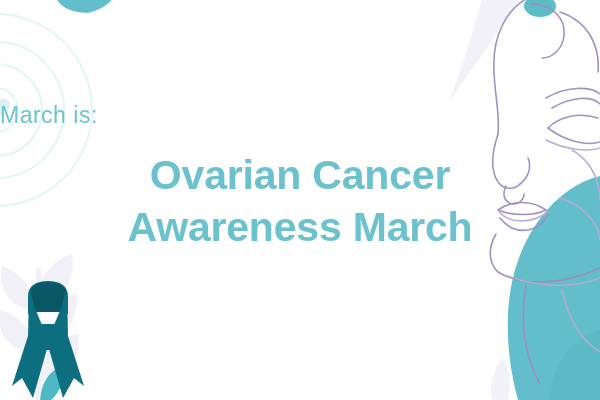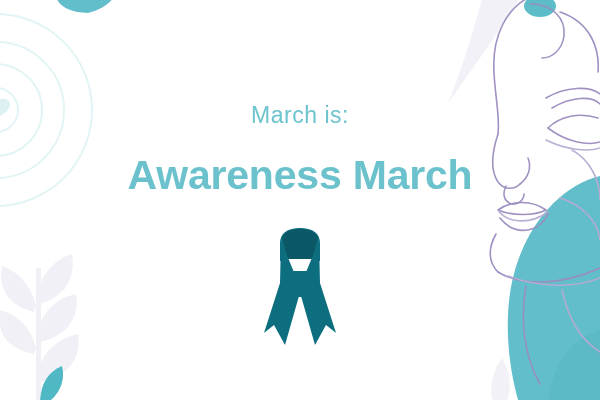--- a/index.html
+++ b/index.html
@@ -22,21 +22,20 @@
     inset: 0;
     width: 600px;
     height: 400px;
     pointer-events: none;
   }
   .content {
     position: absolute;
     inset: 0;
     display: flex;
     flex-direction: column;
-    align-items: center;
   }
   .eyebrow {
     margin-top: 104px;
     font-size: 23px;
     font-weight: 400;
     letter-spacing: 0.5px;
     color: #6DC3CE;
     line-height: 1;
   }
   .headline {
@@ -131,20 +130,21 @@
       <path d="M572 150 C590 160 600 180 600 200" stroke="#B7ABD2"></path>
       <path d="M560 198 C580 204 598 220 600 240" stroke="#B7ABD2"></path>
     </g>
   </svg>
 
   <div class="content">
 
     <div class="eyebrow">March is:</div>
 
     <div class="headline">
+      <span class="line">Ovarian Cancer</span>
       <span class="line">Awareness March</span>
     </div>
 
     <div class="ribbon-wrap">
       <svg viewBox="0 0 96 120" aria-hidden="true">
 
         <path d="M28 16 C28 6 36 1 48 1 C60 1 68 6 68 16 L68 34 L28 34 Z" fill="#0D6E80"></path>
         <path d="M30 10 C34 4 40 2 48 2 C56 2 62 4 66 10 L60 34 L36 34 Z" fill="#0A5866"></path>
 
         <path d="M36 32 L60 32 L48 50 Z" fill="#FFFFFF"></path>

